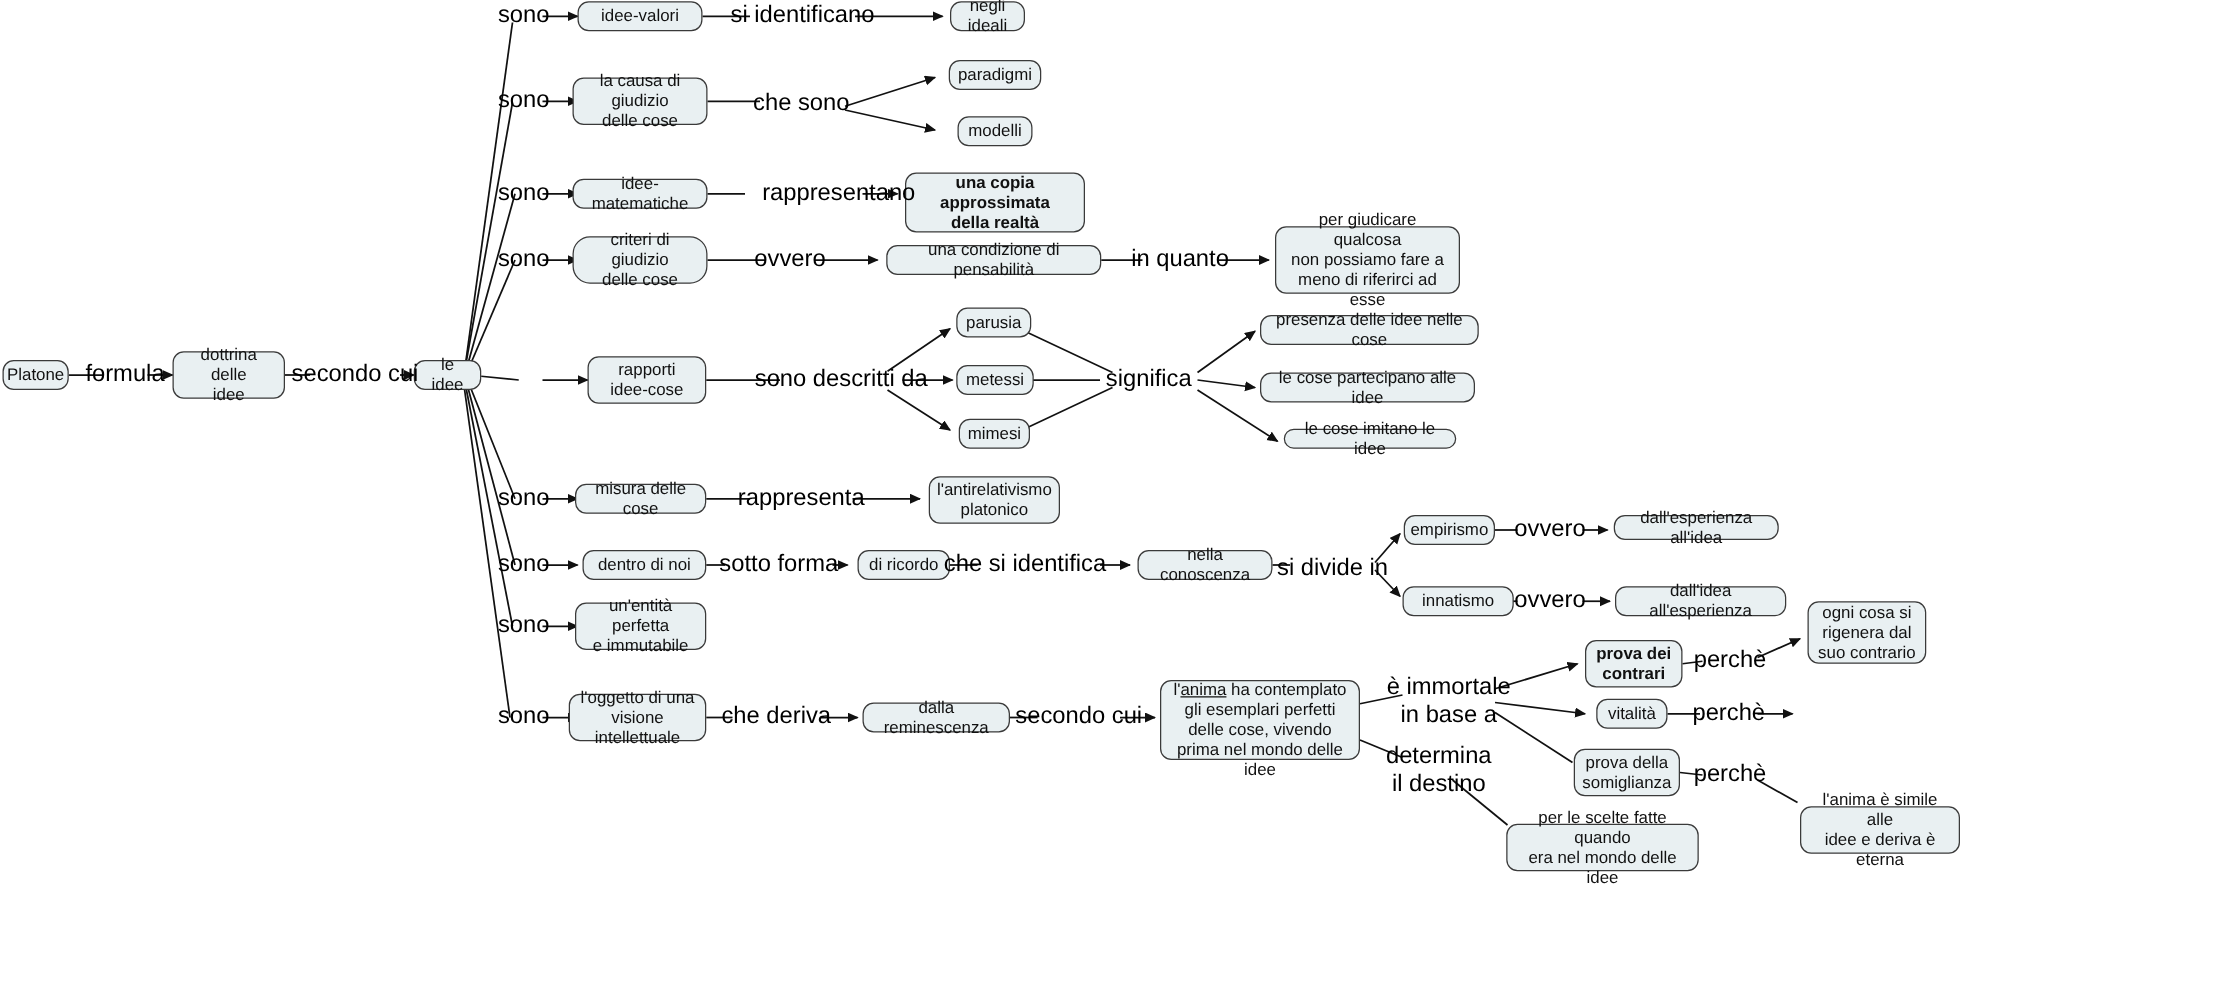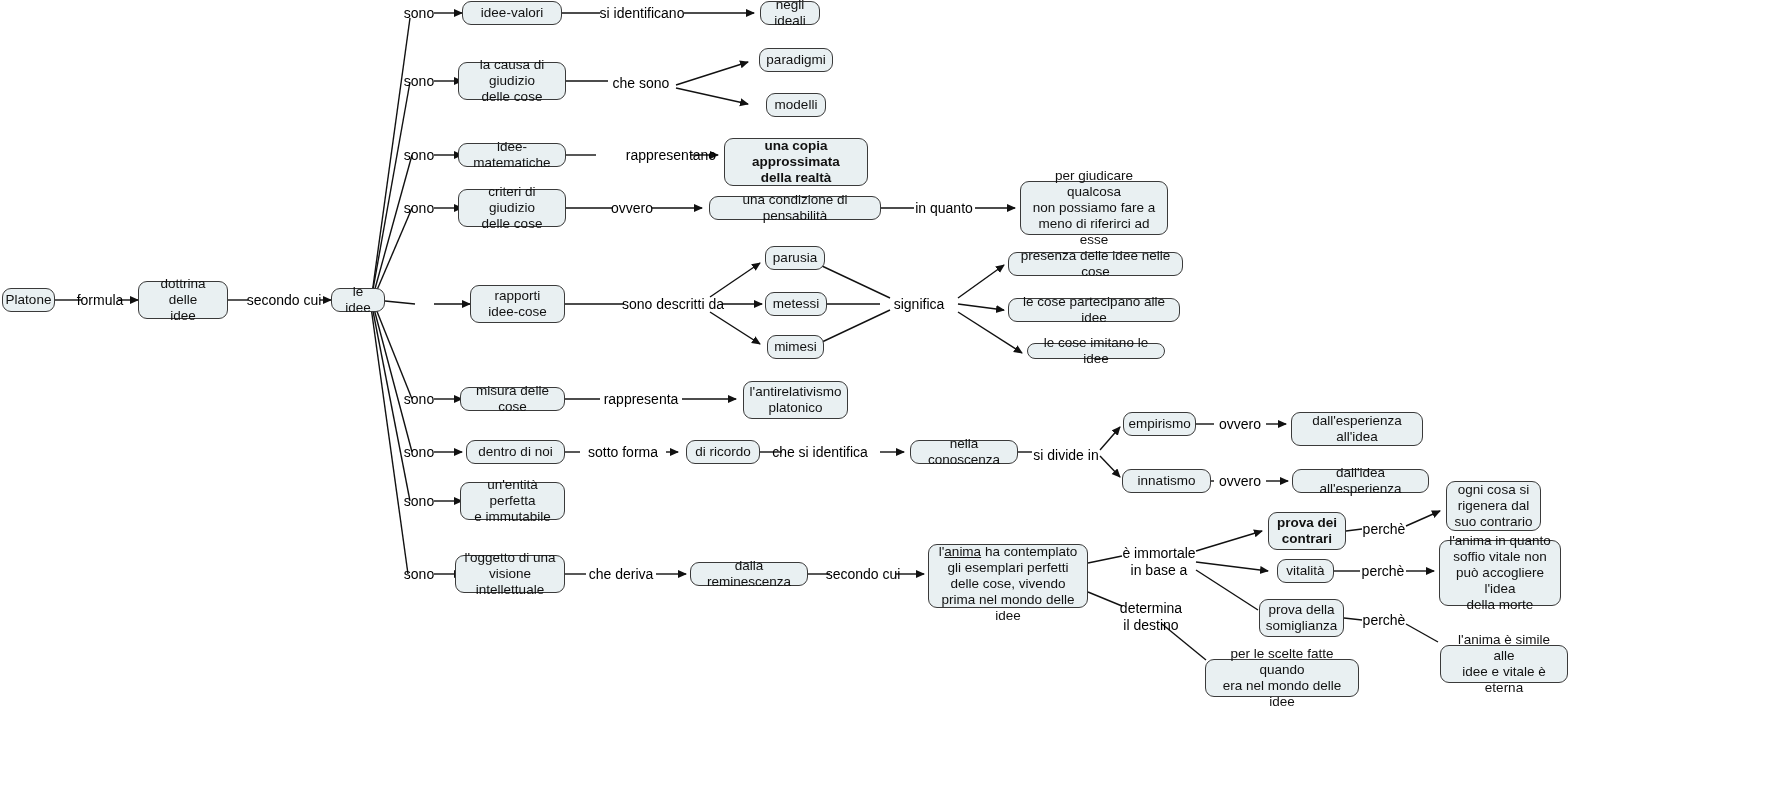--- a/index.html
+++ b/index.html
@@ -19,21 +19,21 @@
     display:flex;
     align-items:center;
     justify-content:center;
     padding:3px 7px;
     white-space:pre-line;
     box-shadow:0 0 0 0 transparent;
   }
   .lbl{
     position:absolute;
     color:#000000;
-    font-size:14px;
+    font-size:19px;
     line-height:1.18;
     text-align:center;
     white-space:pre-line;
     background:transparent;
     transform:translate(-50%,-50%);
     pointer-events:none;
   }
   u.anima{text-decoration:underline;}
 </style>
 </head>
@@ -159,21 +159,21 @@
 
   <div class="node" style="left:458px;top:62px;width:108px;height:38px;">la causa di giudizio
 delle cose</div>
   <div class="node" style="left:759px;top:48px;width:74px;height:24px;">paradigmi</div>
   <div class="node" style="left:766px;top:93px;width:60px;height:24px;">modelli</div>
 
   <div class="node" style="left:458px;top:143px;width:108px;height:24px;">idee-matematiche</div>
   <div class="node" style="left:724px;top:138px;width:144px;height:48px;font-weight:bold;">una copia approssimata
 della realtà</div>
 
-  <div class="node" style="left:458px;top:189px;width:108px;height:38px;">criteri di giudizio
+  <div class="node" style="left:458px;top:189px;width:108px;height:38px;border-radius:14px;">criteri di giudizio
 delle cose</div>
   <div class="node" style="left:709px;top:196px;width:172px;height:24px;">una condizione di pensabilità</div>
   <div class="node" style="left:1020px;top:181px;width:148px;height:54px;">per giudicare qualcosa
 non possiamo fare a
 meno di riferirci ad esse</div>
 
   <div class="node" style="left:470px;top:285px;width:95px;height:38px;">rapporti
 idee-cose</div>
   <div class="node" style="left:765px;top:246px;width:60px;height:24px;">parusia</div>
   <div class="node" style="left:765px;top:292px;width:62px;height:24px;">metessi</div>
@@ -184,21 +184,21 @@
 
   <div class="node" style="left:460px;top:387px;width:105px;height:24px;">misura delle cose</div>
   <div class="node" style="left:743px;top:381px;width:105px;height:38px;">l'antirelativismo
 platonico</div>
 
   <div class="node" style="left:466px;top:440px;width:99px;height:24px;">dentro di noi</div>
   <div class="node" style="left:686px;top:440px;width:74px;height:24px;">di ricordo</div>
   <div class="node" style="left:910px;top:440px;width:108px;height:24px;">nella conoscenza</div>
   <div class="node" style="left:1123px;top:412px;width:73px;height:24px;">empirismo</div>
   <div class="node" style="left:1122px;top:469px;width:89px;height:24px;">innatismo</div>
-  <div class="node" style="left:1291px;top:412px;width:132px;height:34px;">dall'esperienza all'idea</div>
+  <div class="node" style="left:1291px;top:412px;width:132px;height:20px;">dall'esperienza all'idea</div>
   <div class="node" style="left:1292px;top:469px;width:137px;height:24px;">dall'idea all'esperienza</div>
 
   <div class="node" style="left:460px;top:482px;width:105px;height:38px;">un'entità perfetta
 e immutabile</div>
 
   <div class="node" style="left:455px;top:555px;width:110px;height:38px;">l'oggetto di una
 visione intellettuale</div>
   <div class="node" style="left:690px;top:562px;width:118px;height:24px;">dalla reminescenza</div>
 
   <div class="node" style="left:928px;top:544px;width:160px;height:64px;">
@@ -212,26 +212,22 @@
 
   <div class="node" style="left:1268px;top:512px;width:78px;height:38px;font-weight:bold;">prova dei
 contrari</div>
   <div class="node" style="left:1277px;top:559px;width:57px;height:24px;">vitalità</div>
   <div class="node" style="left:1259px;top:599px;width:85px;height:38px;">prova della
 somiglianza</div>
 
   <div class="node" style="left:1446px;top:481px;width:95px;height:50px;">ogni cosa si
 rigenera dal
 suo contrario</div>
-  <div class="node" style="left:1439px;top:540px;width:122px;height:66px;">l'anima in quanto
-soffio vitale non
-può accogliere l'idea
-della morte</div>
   <div class="node" style="left:1440px;top:645px;width:128px;height:38px;">l'anima è simile alle
-idee e vitale è eterna</div>
+idee e deriva è eterna</div>
   <div class="node" style="left:1205px;top:659px;width:154px;height:38px;">per le scelte fatte quando
 era nel mondo delle idee</div>
 
   <div class="lbl" style="left:100px;top:300px;">formula</div>
   <div class="lbl" style="left:284px;top:300px;">secondo cui</div>
 
   <div class="lbl" style="left:419px;top:13px;">sono</div>
   <div class="lbl" style="left:419px;top:81px;">sono</div>
   <div class="lbl" style="left:419px;top:155px;">sono</div>
   <div class="lbl" style="left:419px;top:208px;">sono</div>

